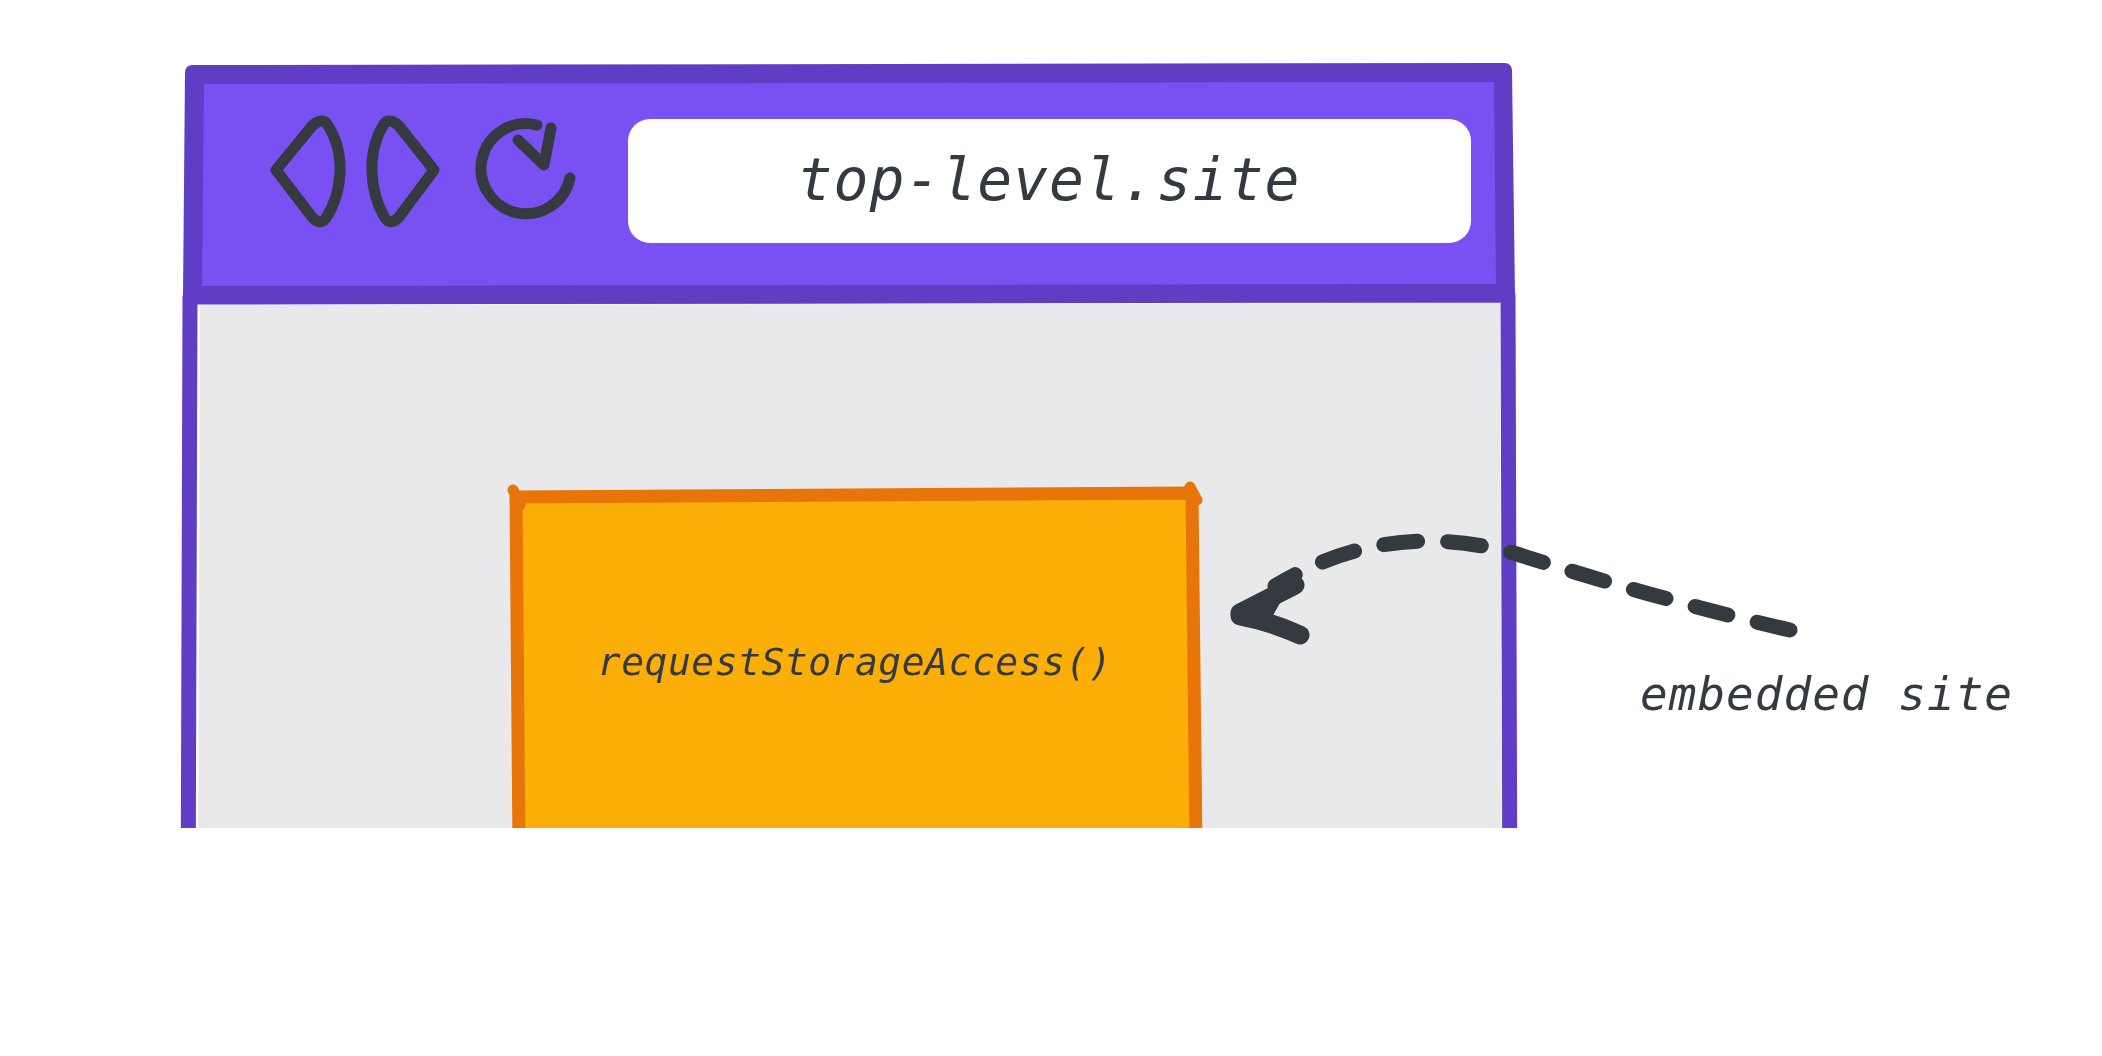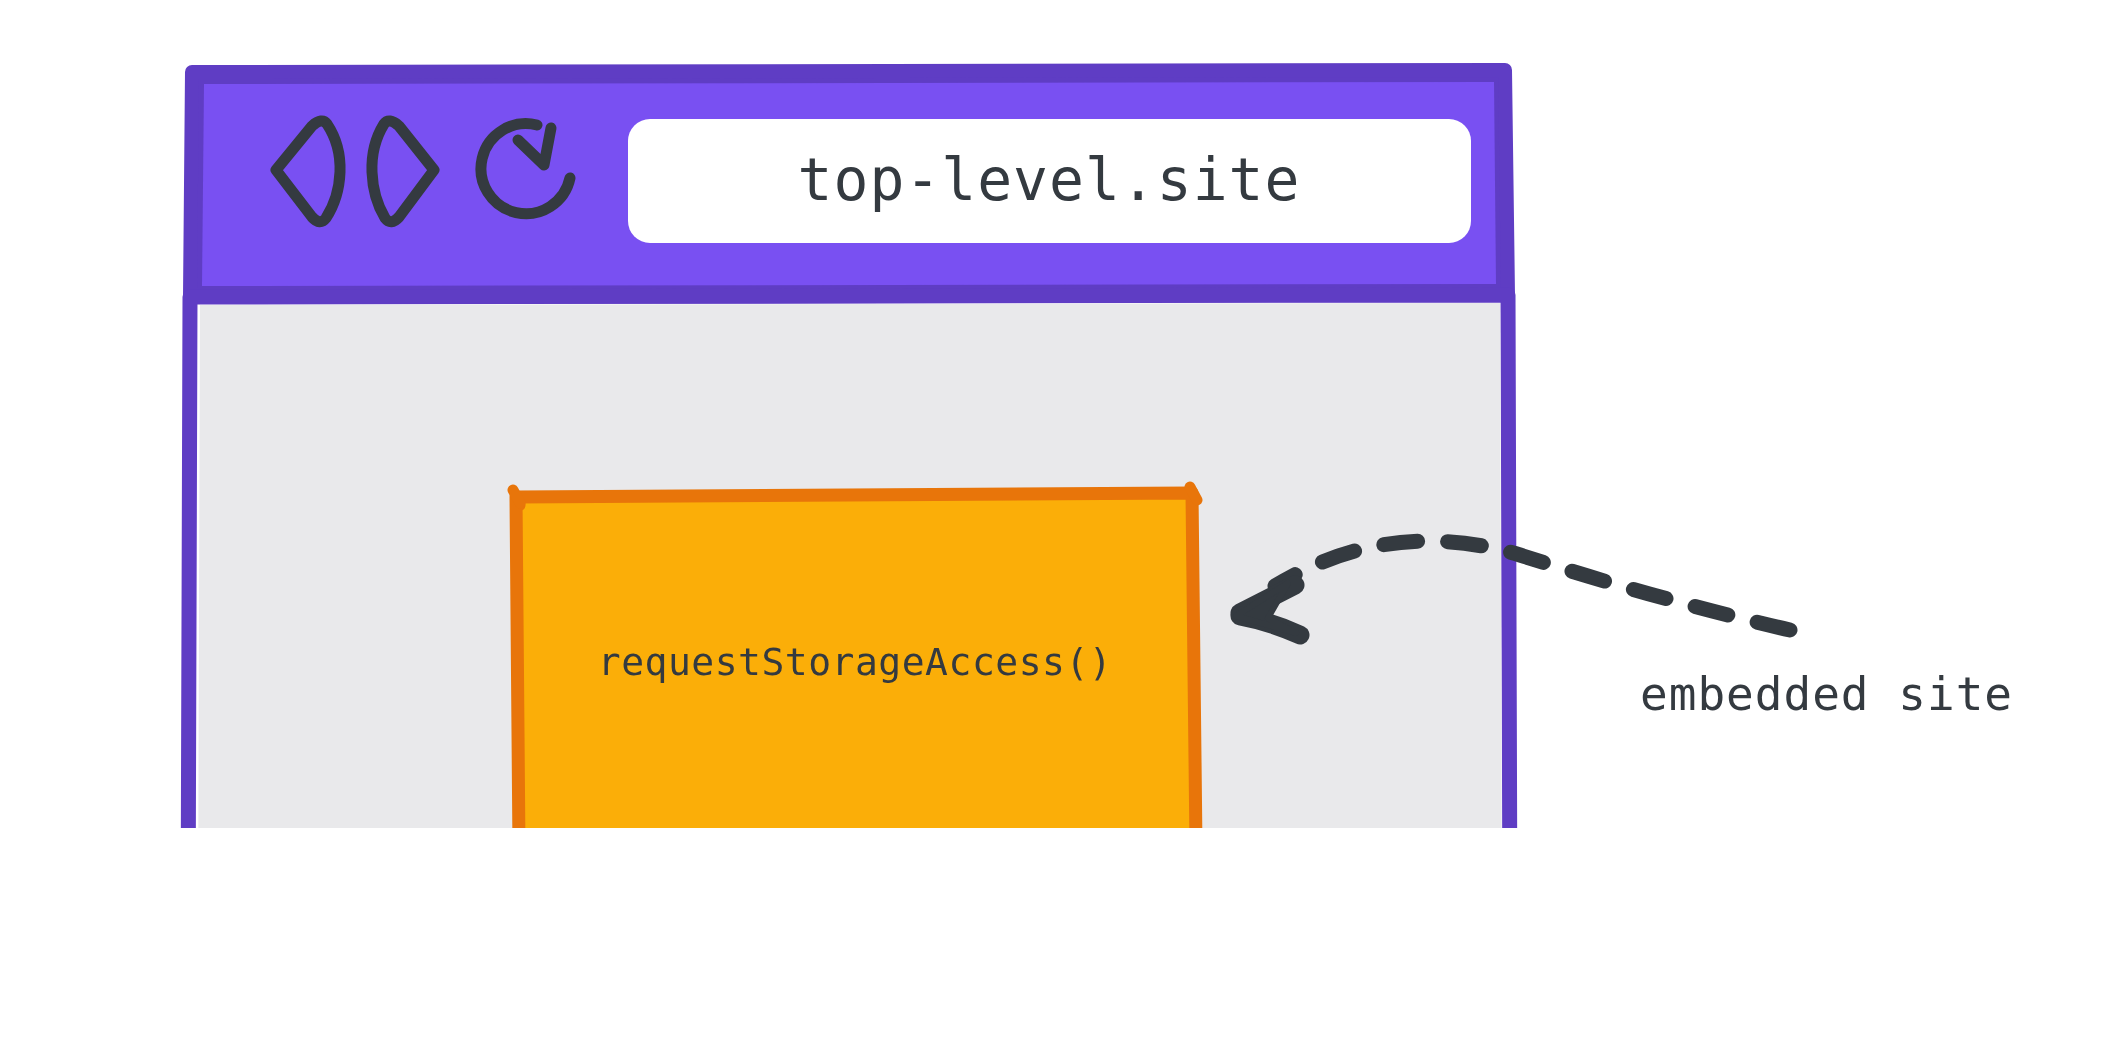--- a/index.html
+++ b/index.html
@@ -7,20 +7,21 @@
     padding: 0;
     background: #ffffff;
   }
   #stage {
     position: relative;
     width: 2102px;
     height: 828px;
     background: #ffffff;
     overflow: hidden;
     font-family: "DejaVu Sans Mono", monospace;
+    font-style: italic;
   }
   #diagram-svg {
     position: absolute;
     left: 0;
     top: 0;
     width: 2102px;
     height: 1056px;
   }
   .label-text {
     font-family: "DejaVu Sans Mono", monospace;

